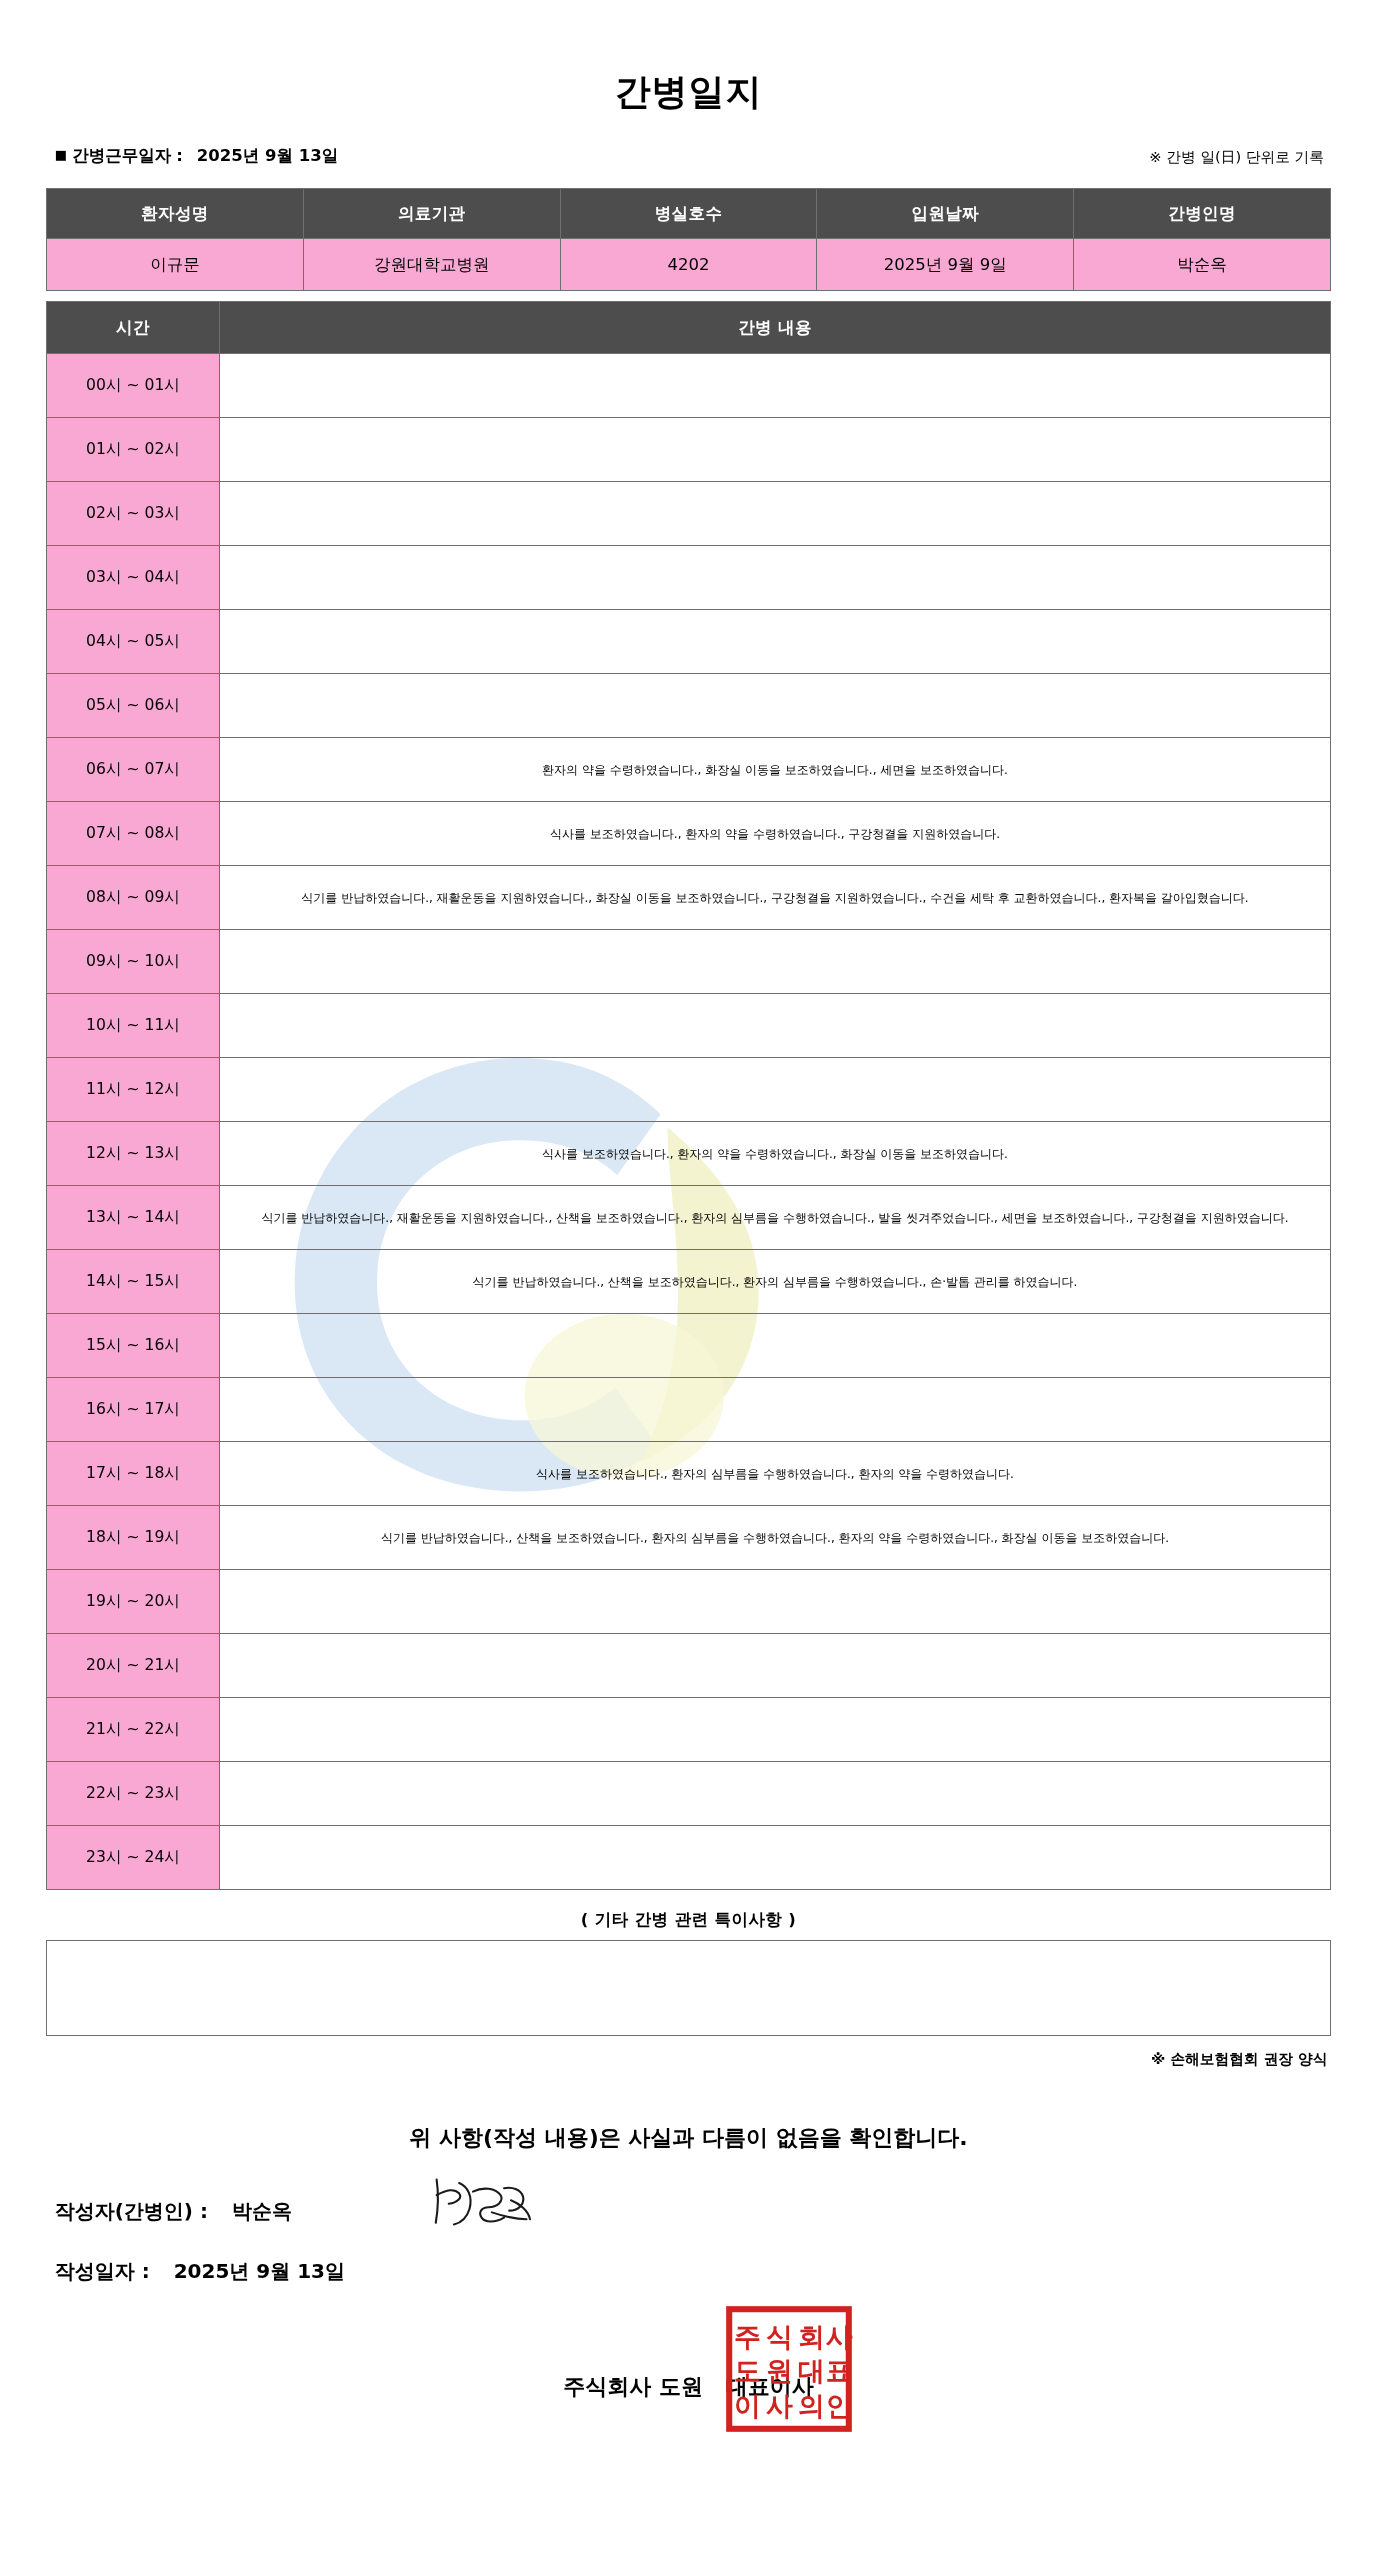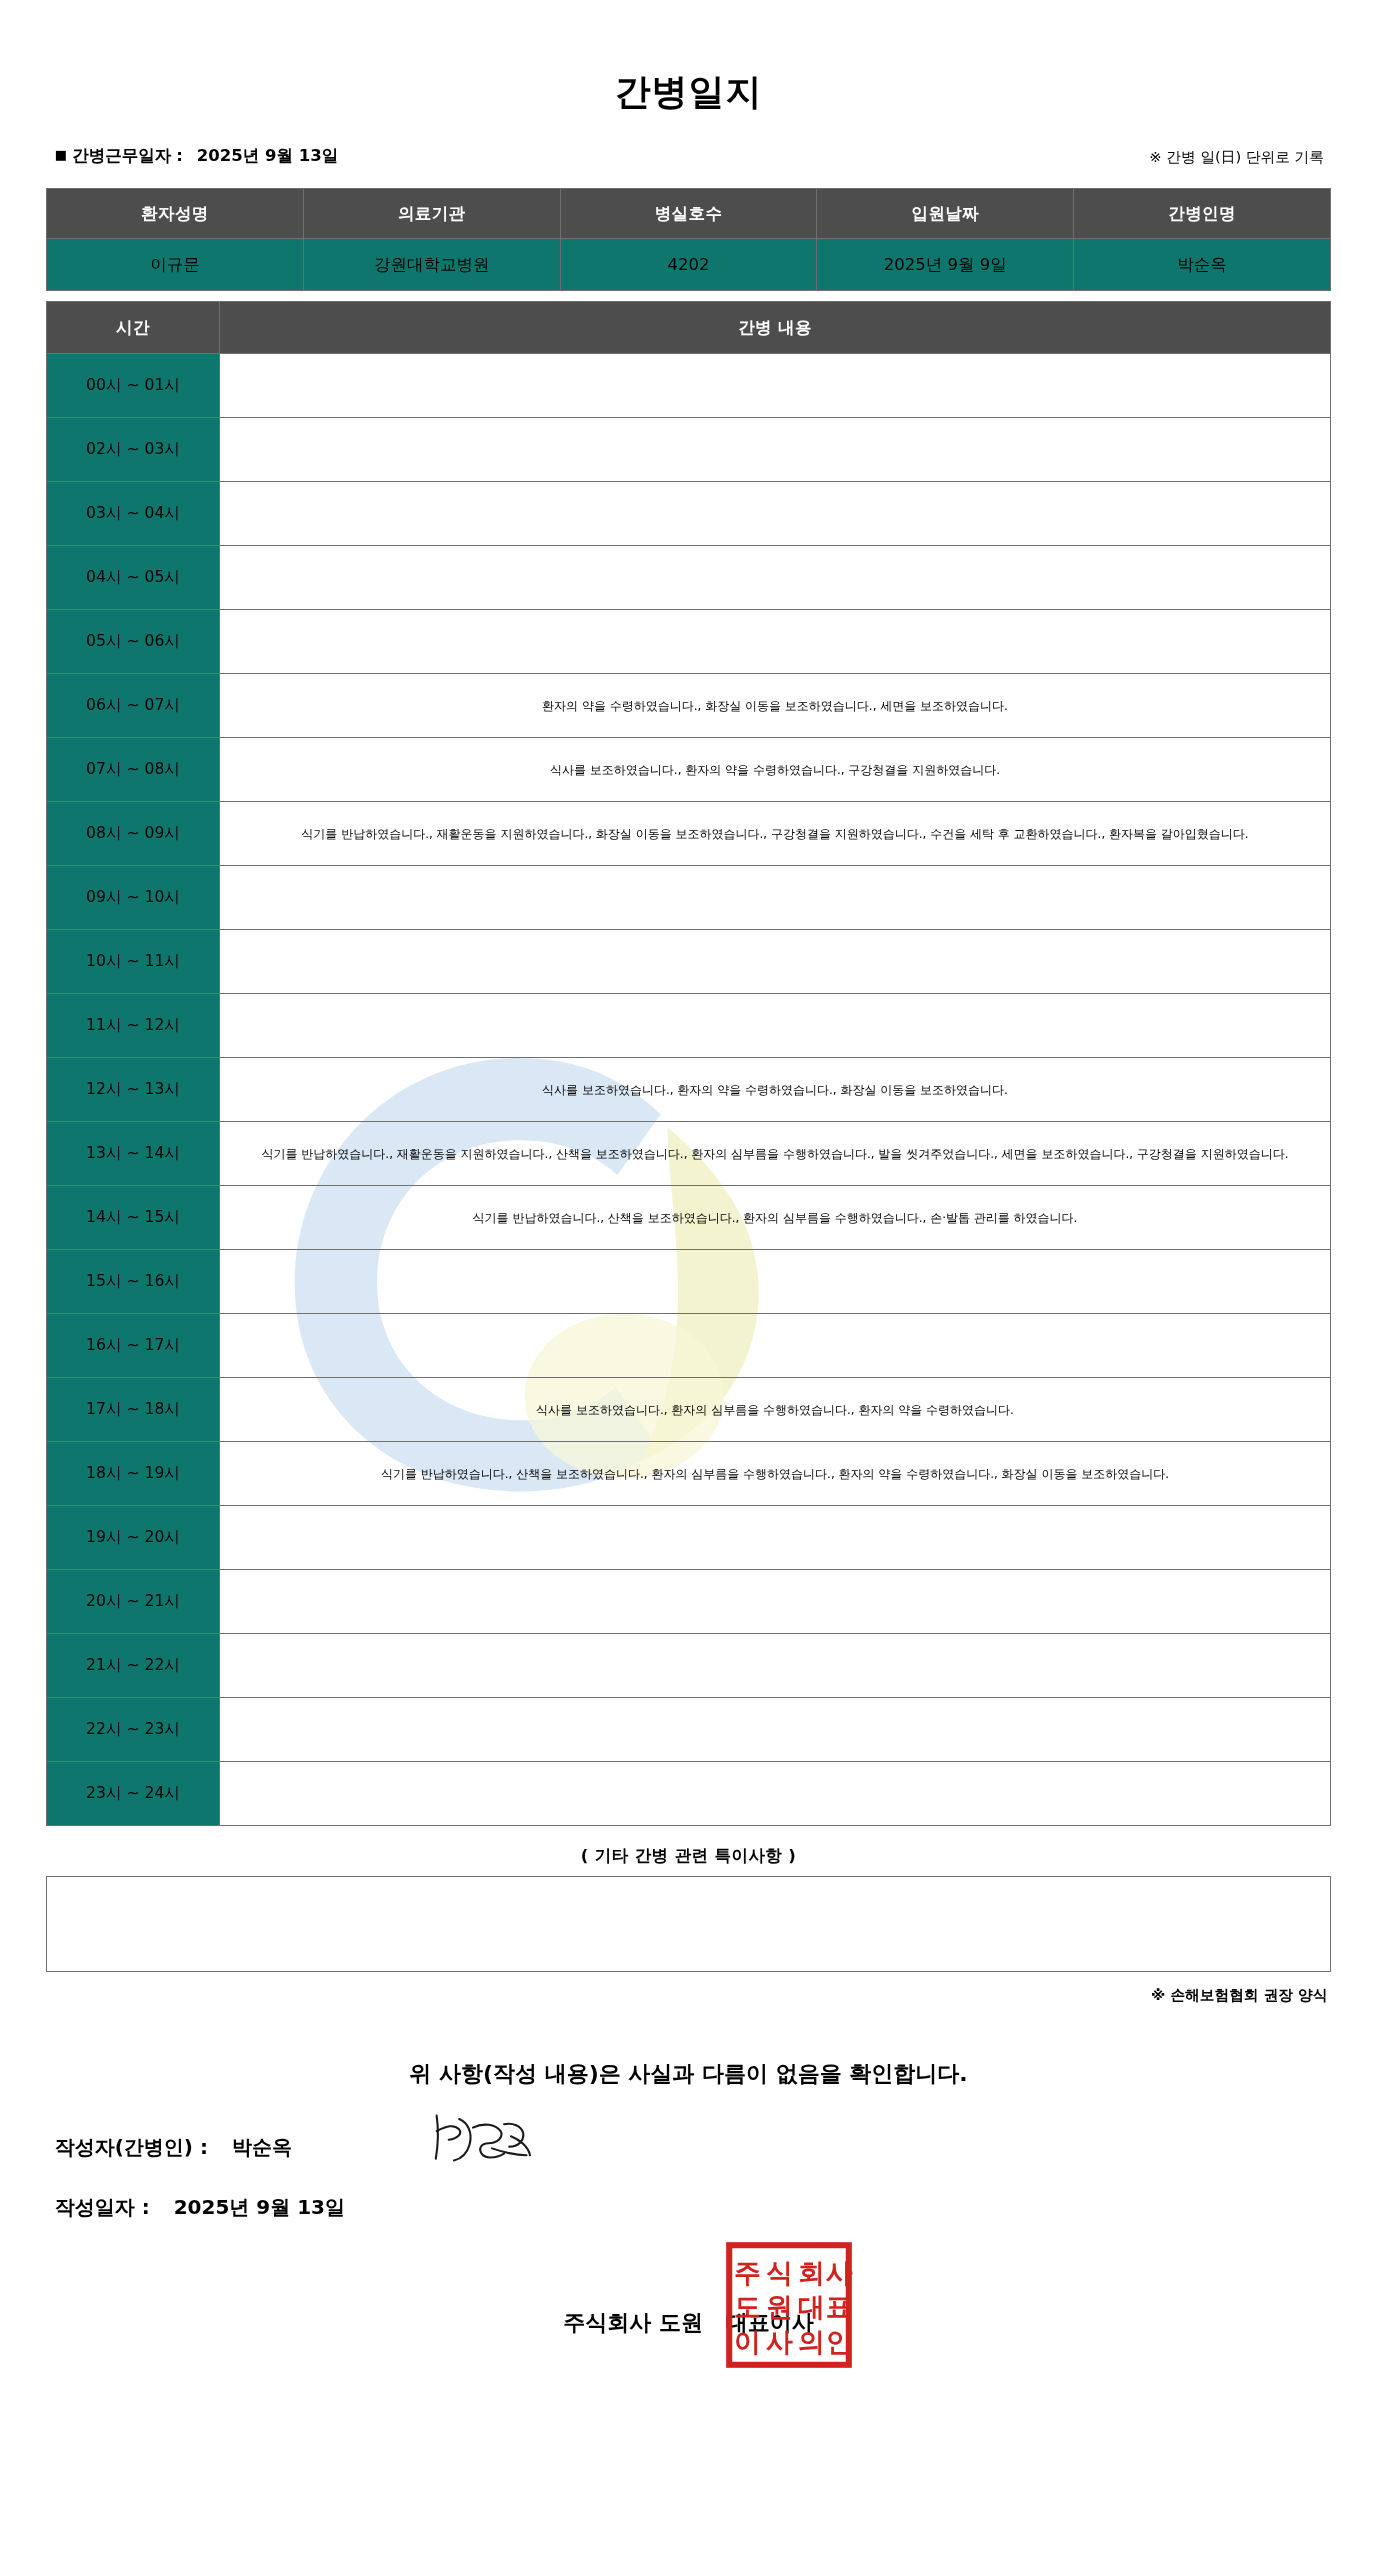--- a/index.html
+++ b/index.html
@@ -87,21 +87,21 @@
     background: #4d4d4d;
     color: #ffffff;
     font-size: 16.5px;
     font-weight: bold;
     height: 47px;
     letter-spacing: 0.4px;
   }
   .tbl td {
     font-size: 16.5px;
     height: 49px;
-    background: #0f766e;
+    background: #f9a8d4;
   }
   
   .tbl2 {
     margin-top: 10.4px;
   }
   .tbl2 td.blank {
     background: #fff;
   }
   
   .log {
@@ -254,20 +254,26 @@
       </colgroup>
       <thead>
         <tr>
           <th>시간</th>
           <th>간병 내용</th>
         </tr>
       </thead>
       <tbody id="log-body">
           <tr>
             <td class="time">00시 ~ 01시</td>
+            <td class="note">
+              <span class="note-text"></span>
+            </td>
+          </tr>
+          <tr>
+            <td class="time">01시 ~ 02시</td>
             <td class="note">
               <span class="note-text"></span>
             </td>
           </tr>
           <tr>
             <td class="time">02시 ~ 03시</td>
             <td class="note">
               <span class="note-text"></span>
             </td>
           </tr>

